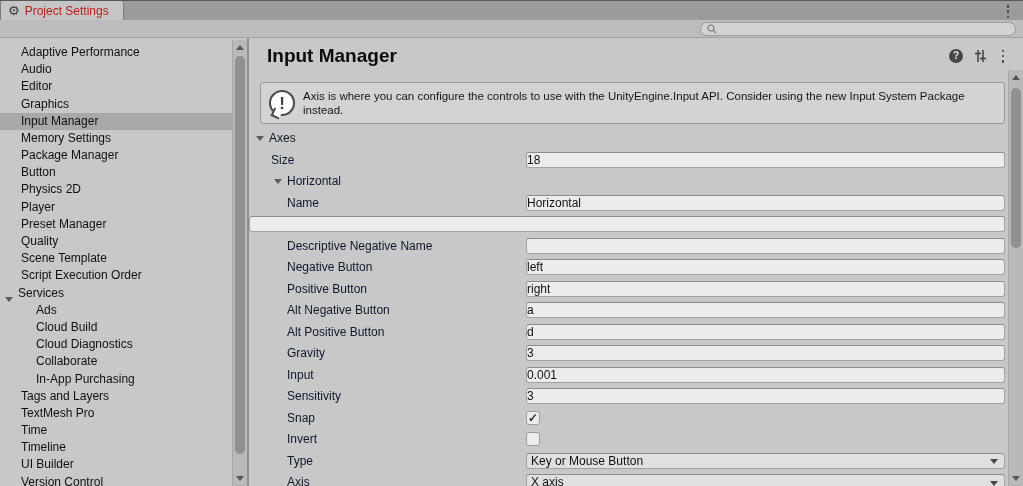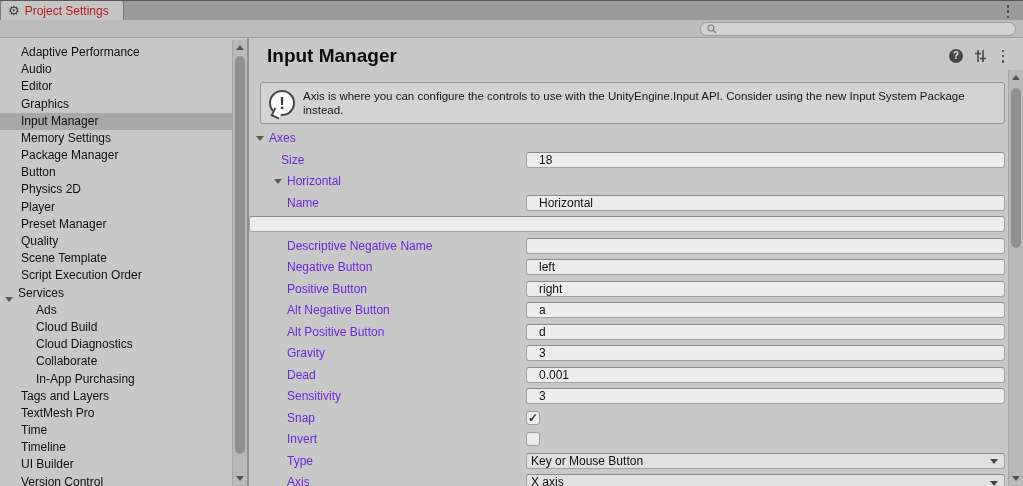--- a/index.html
+++ b/index.html
@@ -50,24 +50,24 @@
   .more-ic { width:10px; height:13px; display:flex; flex-direction:column; align-items:center; justify-content:space-between; cursor:pointer; }
   .more-ic i { width:2.5px; height:2.5px; border-radius:50%; background:#3d3d3d; }
 
   .infobox { margin:12px 3px 0 11px; min-height:40px; background:#d3d3d3; border:1px solid #979797; border-radius:3px; padding:6px 12px 6px 42px; position:relative; display:flex; align-items:center; }
   .info-text { font-size:11.5px; line-height:14px; color:#161616; }
   .info-ic { position:absolute; left:8px; top:7px; width:26px; height:26px; border:2px solid #484848; border-radius:50%; background:#fdfdfd; color:#3c3c3c; font-weight:bold; font-size:17px; text-align:center; line-height:23px; }
   .info-ic::after { content:""; position:absolute; left:1px; bottom:-4px; width:7px; height:7px; background:#fdfdfd; border-left:2px solid #484848; border-bottom:2px solid #484848; transform:rotate(25deg); }
 
   .rows { margin-top:6px; }
   .frow { height:16px; margin-bottom:5.5px; display:flex; align-items:center; }
-  .flabel { width:277px; flex:0 0 auto; font-size:12px; color:#6d28d9; display:flex; align-items:center; white-space:nowrap; }
-  .lv0 { padding-left:7px; } .lv1 { padding-left:32px; } .lv1f { padding-left:25px; } .lv2 { padding-left:38px; }
+  .flabel { width:277px; flex:0 0 auto; font-size:12px; color:#0f172a; display:flex; align-items:center; white-space:nowrap; }
+  .lv0 { padding-left:7px; } .lv1 { padding-left:22px; } .lv1f { padding-left:25px; } .lv2 { padding-left:38px; }
   .fval { flex:1; margin-right:3px; display:flex; align-items:center; height:16px; }
-  .fval input[type=text] { width:100%; height:16px; background:#ececec; border:1px solid #a2a2a2; border-top-color:#8c8c8c; border-radius:3px; font-size:12px; padding:0 12px; outline:none; font-family:"Liberation Sans", sans-serif; color:#111; }
+  .fval input[type=text] { width:100%; height:16px; background:#ececec; border:1px solid #a2a2a2; border-top-color:#8c8c8c; border-radius:3px; font-size:12px; padding:0 0; outline:none; font-family:"Liberation Sans", sans-serif; color:#111; }
   .checkbox { width:14px; height:14px; background:#ececec; border:1px solid #9d9d9d; border-radius:3px; font-size:12px; font-weight:bold; color:#2e2e2e; text-align:center; line-height:12px; cursor:pointer; }
   .dropdown { position:relative; width:100%; height:16px; background:#e0e0e0; border:1px solid #a2a2a2; border-top-color:#8c8c8c; border-radius:3px; font-size:12px; padding:0 18px 0 4px; line-height:14px; color:#111; cursor:pointer; }
   .dd-arrow { position:absolute; right:6px; top:5.5px; width:0; height:0; border-left:4px solid transparent; border-right:4px solid transparent; border-top:5px solid #474747; }
 
   .main-scroll { right:0; top:32px; bottom:0; }
   .main-scroll .thumb { top:18px; height:160px; }
 </style>
 </head>
 <body>
 
@@ -272,21 +272,21 @@
                 <input type="text" value="d" style="">
               </div>
           </div>
           <div class="frow">
             <div class="flabel lv2">Gravity</div>
             <div class="fval">
                 <input type="text" value="3" style="">
               </div>
           </div>
           <div class="frow">
-            <div class="flabel lv2">Dead</div>
+            <div class="flabel lv2">Input</div>
             <div class="fval">
                 <input type="text" value="0.001" style="">
               </div>
           </div>
           <div class="frow">
             <div class="flabel lv2">Sensitivity</div>
             <div class="fval">
                 <input type="text" value="3" style="">
               </div>
           </div>

